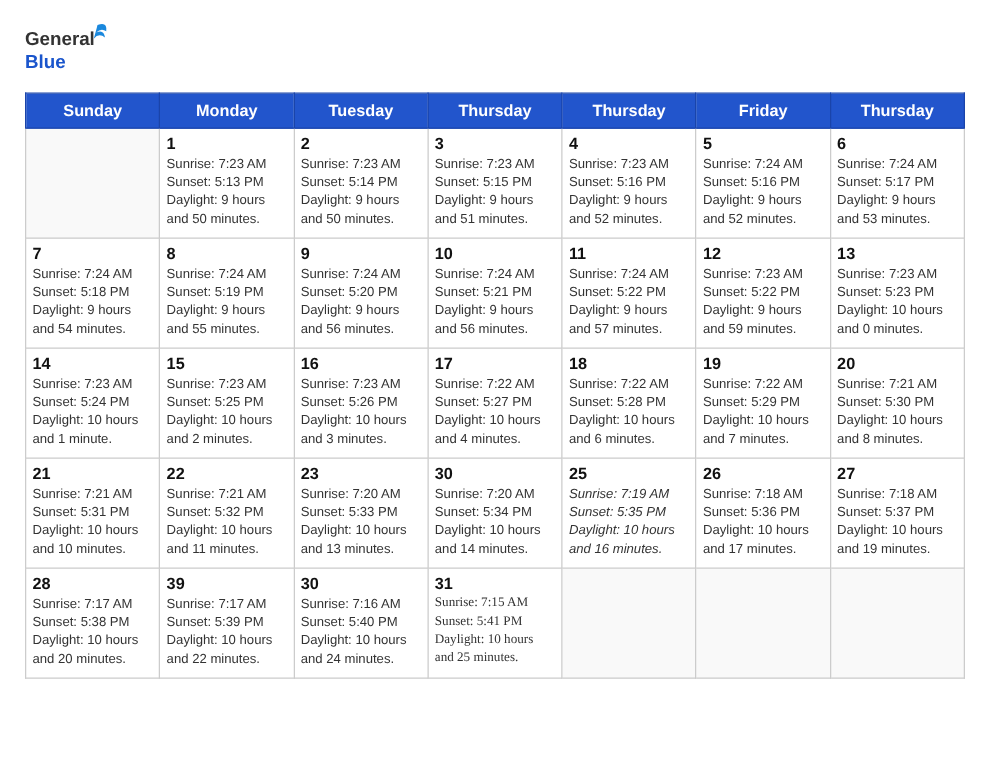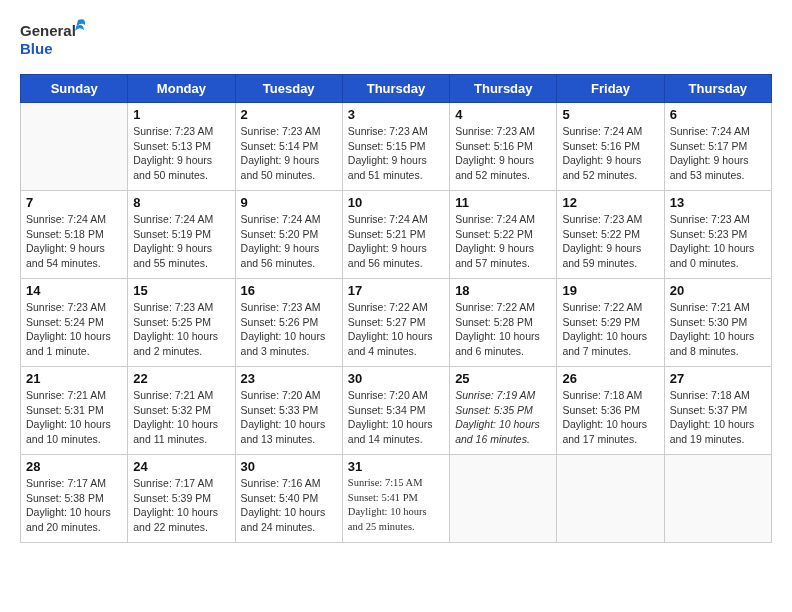--- a/index.html
+++ b/index.html
@@ -300,21 +300,21 @@
       </tr>
       <tr>
         <td>
           <span class="day-number">28</span>
           <div class="day-info" style="white-space: pre-line;">Sunrise: 7:17 AM
 Sunset: 5:38 PM
 Daylight: 10 hours
 and 20 minutes.</div>
         </td>
         <td>
-          <span class="day-number">24</span>
+          <span class="day-number">39</span>
           <div class="day-info" style="white-space: pre-line;">Sunrise: 7:17 AM
 Sunset: 5:39 PM
 Daylight: 10 hours
 and 22 minutes.</div>
         </td>
         <td>
           <span class="day-number">30</span>
           <div class="day-info" style="white-space: pre-line;">Sunrise: 7:16 AM
 Sunset: 5:40 PM
 Daylight: 10 hours

